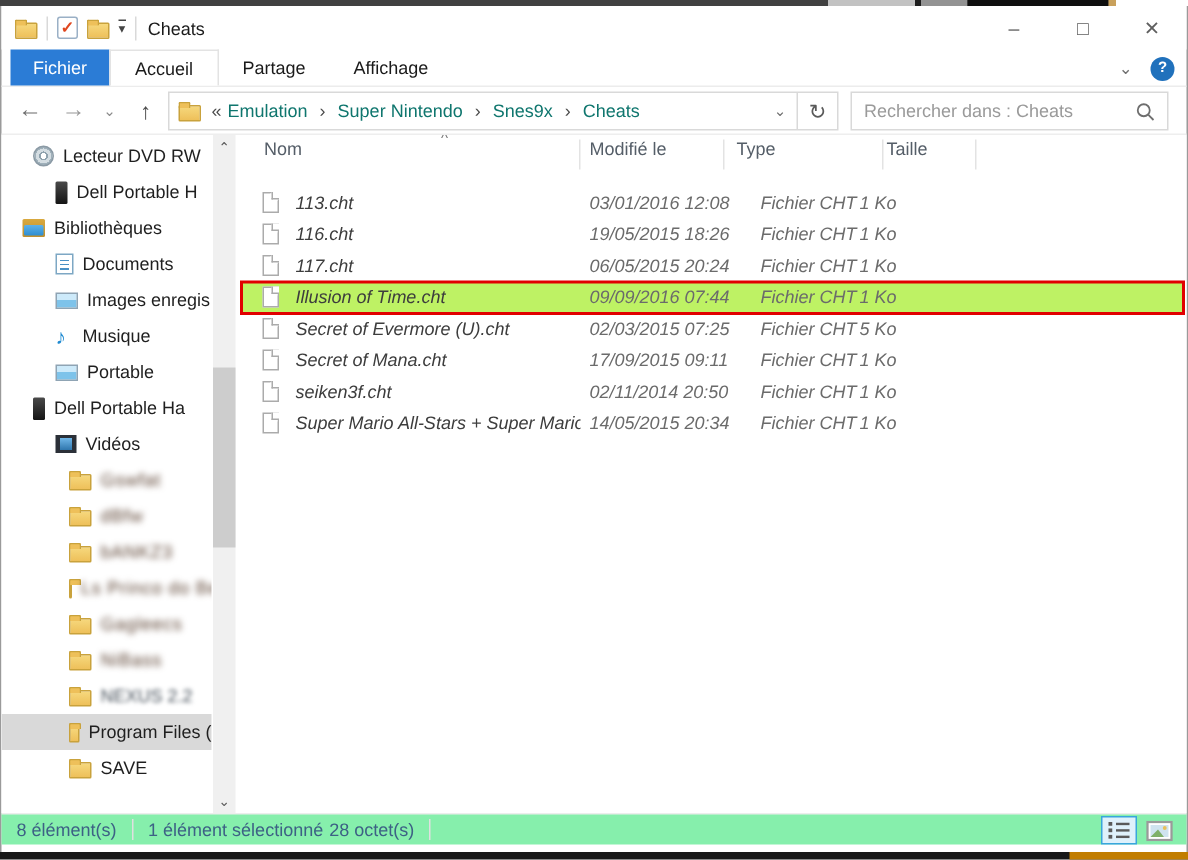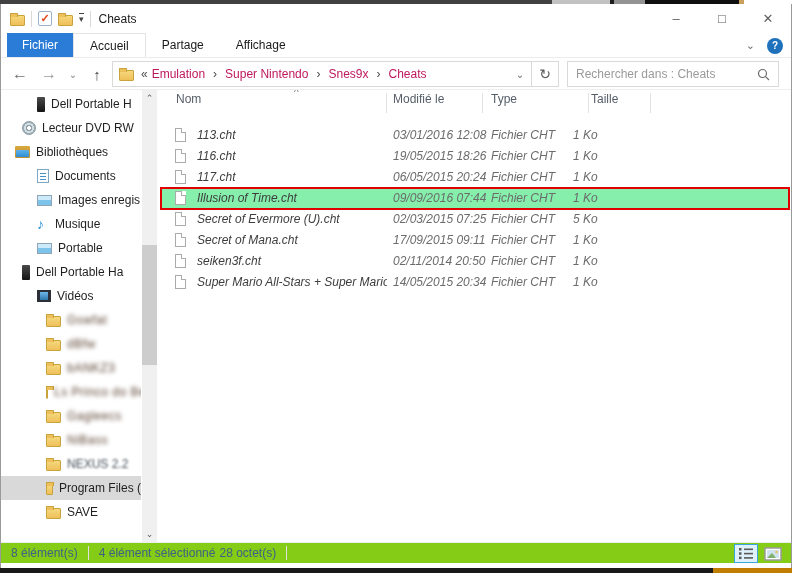--- a/index.html
+++ b/index.html
@@ -48,21 +48,21 @@
   .nav-btn { color:#6e6e6e; text-align:center; }
   .nav-back { width:30px; font-size:16px; margin-left:4px; }
   .nav-fwd  { width:28px; font-size:16px; color:#9a9a9a; }
   .nav-chev { width:20px; font-size:10px; color:#8a8a8a; }
   .nav-up   { width:28px; font-size:15px; color:#4d4d4d; }
 
   .addrbox { position:absolute; left:111px; top:3px; width:447px; height:26px; border:1px solid #d9d9d9;
              background:#fff; display:flex; align-items:center; }
   .addrbox .ifolder { margin-left:6px; flex:none; }
   .crumbs { display:flex; align-items:center; margin-left:7px; white-space:nowrap; overflow:hidden; flex:1; }
-  .crumb { padding:0 2px; color:#be185d; }
+  .crumb { padding:0 2px; color:#0f766e; }
   .crumb-sep { color:#4a4a4a; padding:0 6px; font-size:12px; }
   .crumb-ovf { color:#4a4a4a; padding-right:2px; }
   .addr-chev { width:22px; text-align:center; color:#6e6e6e; font-size:10px; }
   .addr-div { width:1px; height:24px; background:#d9d9d9; }
   .addr-refresh { width:26px; text-align:center; color:#5a5a5a; font-size:14px; }
 
   .searchbox { position:absolute; left:566px; top:3px; width:212px; height:26px; border:1px solid #d9d9d9;
                background:#fff; display:flex; align-items:center; }
   .searchbox input { flex:1; border:none; outline:none; padding:0 8px; font:12px "Liberation Sans",sans-serif;
                      color:#1a1a1a; background:transparent; }
@@ -118,26 +118,26 @@
   .sort-caret { position:absolute; left:133px; top:-3px; color:#777; font-size:10px; }
   .frows { position:relative; padding-top:9px; }
   .frow { position:relative; height:21px; width:628px; cursor:default;font-style:italic; }
   .frow span { position:absolute; top:3px; line-height:15px; }
   .fic { left:14px; top:3px; width:11px; height:14px; background:#fff; border:1px solid #ababab; }
   .fic::after { content:""; position:absolute; right:-1px; top:-1px; width:4px; height:4px;
                 background:#fff; border-left:1px solid #ababab; border-bottom:1px solid #ababab;
                 box-shadow:-1px 1px 0 #fff; }
   .c-name { left:36px; width:190px; color:#3d3d3d; white-space:nowrap; overflow:hidden; }
   .c-date { left:232px; width:96px; color:#6b6b6b; }
-  .c-type { left:330px; width:96px; color:#6b6b6b; }
+  .c-type { left:330px; width:96px; color:#6b6b6b;text-align:center; }
   .c-size { left:412px; width:74px; color:#6b6b6b; }
-  .frow.sel { background:#86efac; outline:2px solid #e10000; outline-offset:-1px; }
-
-  
-  .statusbar { position:absolute; left:0; right:0; bottom:5px; height:21px; background:#84cc16;
+  .frow.sel { background:#bef264; outline:2px solid #e10000; outline-offset:-1px; }
+
+  
+  .statusbar { position:absolute; left:0; right:0; bottom:5px; height:21px; background:#86efac;
                border-top:1px solid #ededed; display:flex; align-items:center; color:#3d6185; }
   .st-seg { padding:0 10px; }
   .st-div { width:1px; height:14px; background:#e0e0e0; }
   .view-btns { position:absolute; right:6px; top:0; height:21px; display:flex; align-items:center; gap:3px; }
   .vbtn { width:24px; height:19px; display:flex; align-items:center; justify-content:center; }
   .vbtn.sel { background:#dff1fb; border:1px solid #39a6dc; }
 
   
   .bottom-strip { position:absolute; left:0; bottom:0; width:792px; height:5px; background:#181818; }
   .bottom-strip .orange { position:absolute; left:713px; top:0; width:79px; height:5px; background:#c17d00; }
@@ -215,27 +215,27 @@
         <circle cx="5.5" cy="5.5" r="4" fill="none" stroke="#6e6e6e" stroke-width="1.2"></circle>
         <line x1="8.6" y1="8.6" x2="12" y2="12" stroke="#6e6e6e" stroke-width="1.2"></line>
       </svg>
     </div>
   </div>
 
   <div class="main">
 
     <div class="sidebar">
       <div class="tree">
-        <div class="side-item ind-c">
-          <span class="ic ic-drive"></span>
-          <span class="lbl">Dell Portable H</span>
-        </div>
         <div class="side-item ind-b">
           <span class="ic ic-dvd"></span>
           <span class="lbl">Lecteur DVD RW</span>
+        </div>
+        <div class="side-item ind-c">
+          <span class="ic ic-drive"></span>
+          <span class="lbl">Dell Portable H</span>
         </div>
         <div class="side-item ind-a">
           <span class="ic ic-lib"></span>
           <span class="lbl">Bibliothèques</span>
         </div>
         <div class="side-item ind-c">
           <span class="ic ic-doc"></span>
           <span class="lbl">Documents</span>
         </div>
         <div class="side-item ind-c">
@@ -373,21 +373,21 @@
           <span class="c-type">Fichier CHT</span>
           <span class="c-size">1 Ko</span>
         </div>
       </div>
     </div>
   </div>
 
   <div class="statusbar">
     <span class="st-seg">8 élément(s)</span>
     <span class="st-div"></span>
-    <span class="st-seg" style="padding-right:4px;">4 élément sélectionné</span>
+    <span class="st-seg" style="padding-right:4px;">1 élément sélectionné</span>
     <span class="st-seg" style="padding-left:0;">28 octet(s)</span>
     <span class="st-div"></span>
 
     <div class="view-btns">
       <div class="vbtn sel">
         <svg width="16" height="13" viewBox="0 0 16 13">
           <rect x="1" y="1" width="2.5" height="2.5" fill="#5a5a5a"></rect>
             <rect x="6" y="1.5" width="9" height="1.6" fill="#5a5a5a"></rect>
           <rect x="1" y="5.3" width="2.5" height="2.5" fill="#5a5a5a"></rect>
             <rect x="6" y="5.8" width="9" height="1.6" fill="#5a5a5a"></rect>

